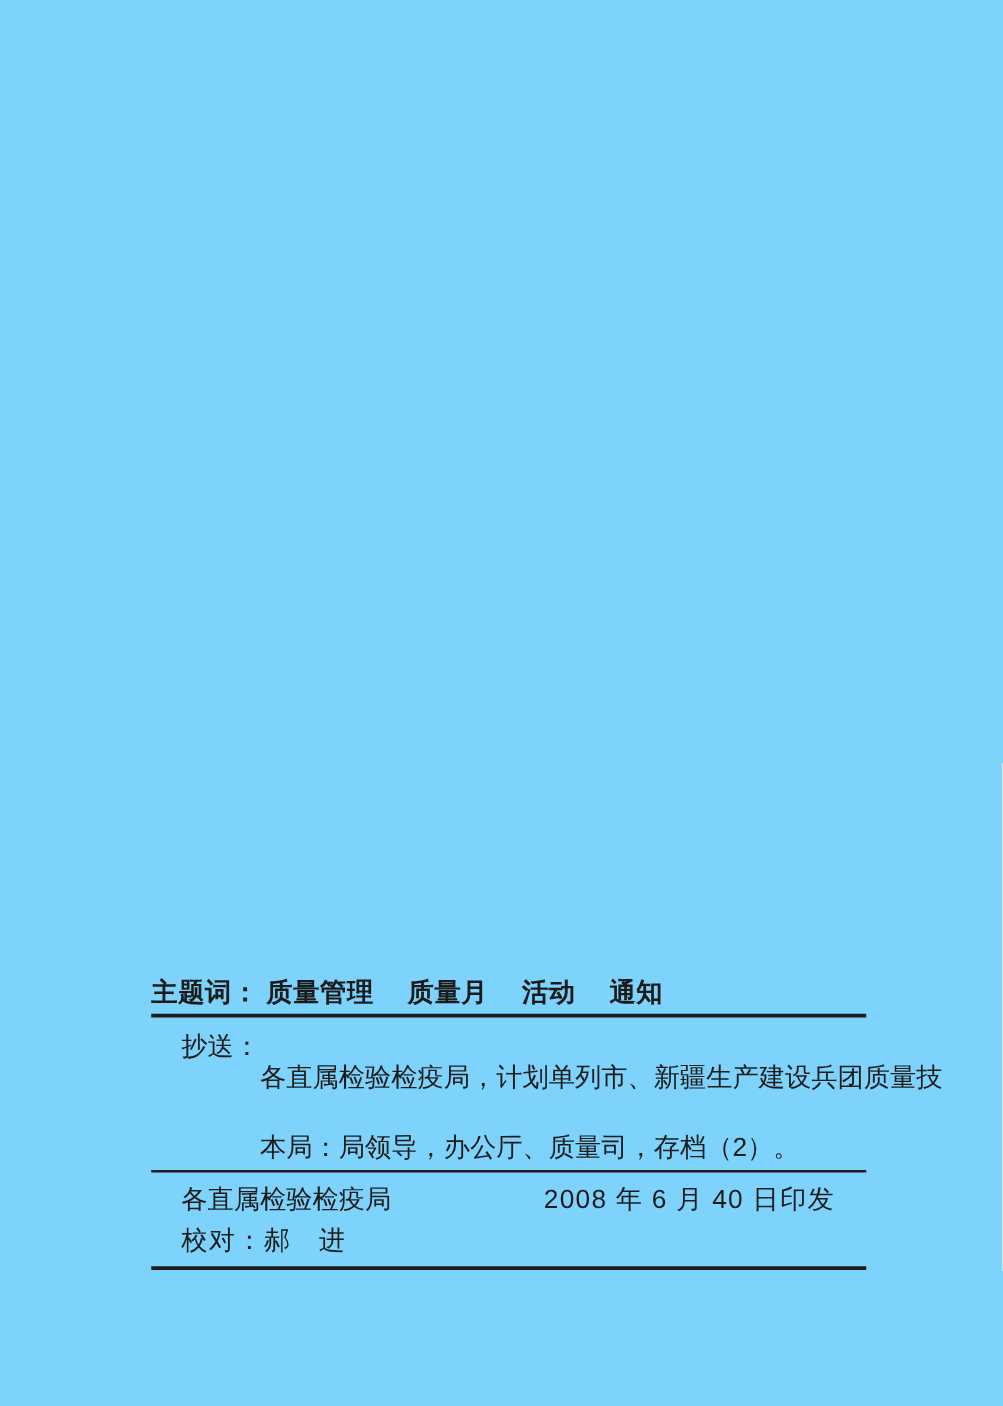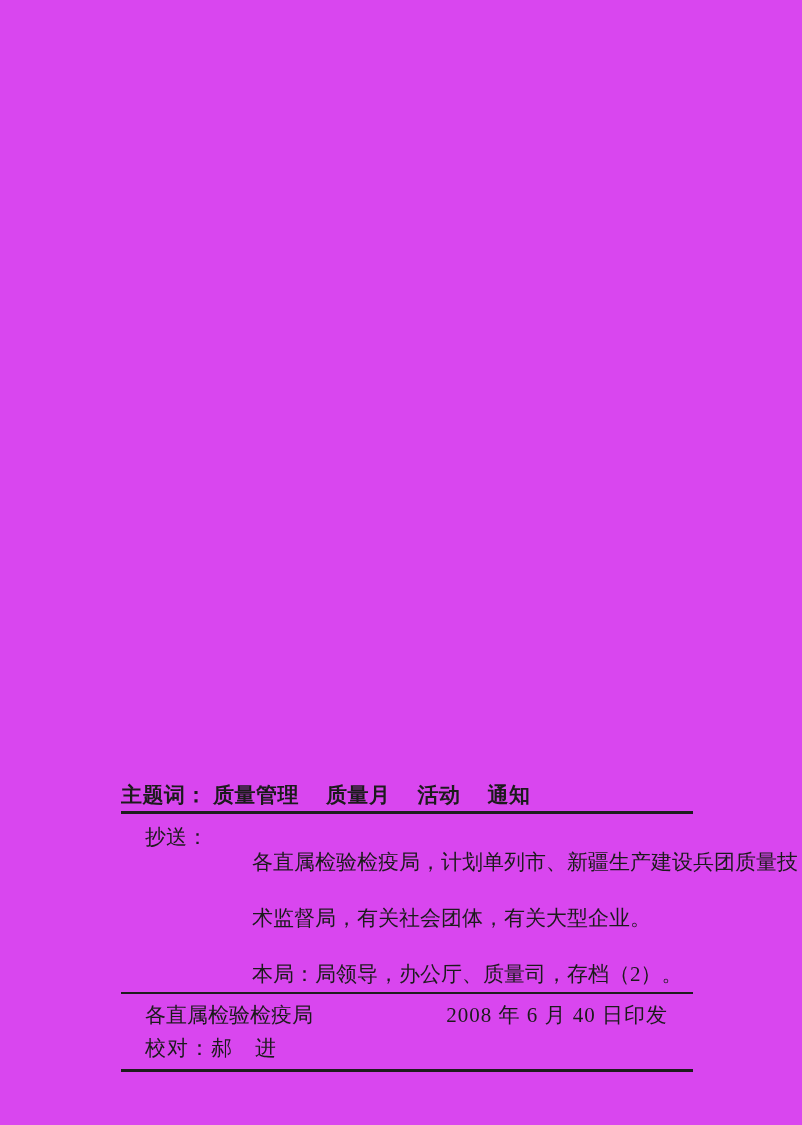--- a/index.html
+++ b/index.html
@@ -4,22 +4,22 @@
 <style>
   html, body {
     margin: 0;
     padding: 0;
     background: #ffffff;
   }
   .page {
     position: relative;
     width: 802px;
     height: 1125px;
-    background: #d946ef;
-    font-family: Liberation Serif, serif;
+    background: #7dd3fc;
+    font-family: Liberation Sans, sans-serif;
     color: #1b1b1b;
     overflow: hidden;
   }
   .footer-block {
     position: absolute;
     left: 121px;
     top: 782px;
     width: 572px;
   }
   
@@ -37,21 +37,20 @@
   .rule { border: 0; margin: 0; width: 100%; }
   .rule.thick { border-top: 3px solid #1d1d1d; }
   .rule.thin  { border-top: 2px solid #1d1d1d; }
   
   .cc-section {
     display: flex;
     align-items: flex-start;
     padding: 8px 0 2px 24px;
     font-size: 21px;
     line-height: 31px;
-    gap: 44px;
   }
   .cc-label {
     flex: 0 0 auto;
     white-space: nowrap;
   }
   .cc-content { flex: 1 1 auto; }
   .cc-line { white-space: nowrap; margin-top: 25px; }
   
   .meta-row {
     display: flex;
@@ -75,21 +74,20 @@
     <div class="subject-row">
       <span>主题词：</span><span class="kw first">质量管理</span><span class="kw">质量月</span><span class="kw">活动</span><span class="kw">通知</span>
     </div>
 
     <hr class="rule thick">
 
     <div class="cc-section">
       <span class="cc-label">抄送：</span>
       <div class="cc-content">
         <div class="cc-line">各直属检验检疫局，计划单列市、新疆生产建设兵团质量技</div>
-        <div class="cc-line">术监督局，有关社会团体，有关大型企业。</div>
         <div class="cc-line">本局：局领导，办公厅、质量司，存档（2）。</div>
       </div>
     </div>
 
     <hr class="rule thin">
 
     <div class="meta-row first">
       <span class="meta-left">各直属检验检疫局</span>
       <span class="meta-right">2008 年 6 月 40 日印发</span>
     </div>

